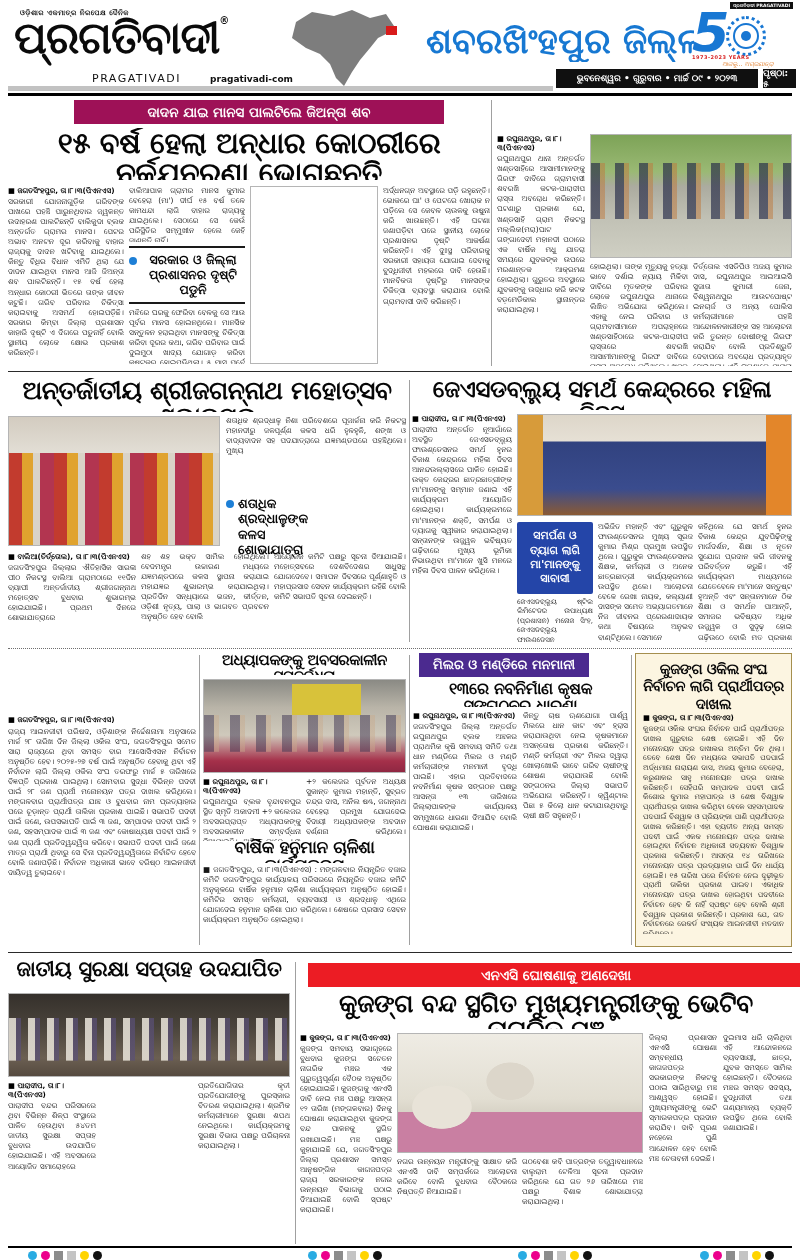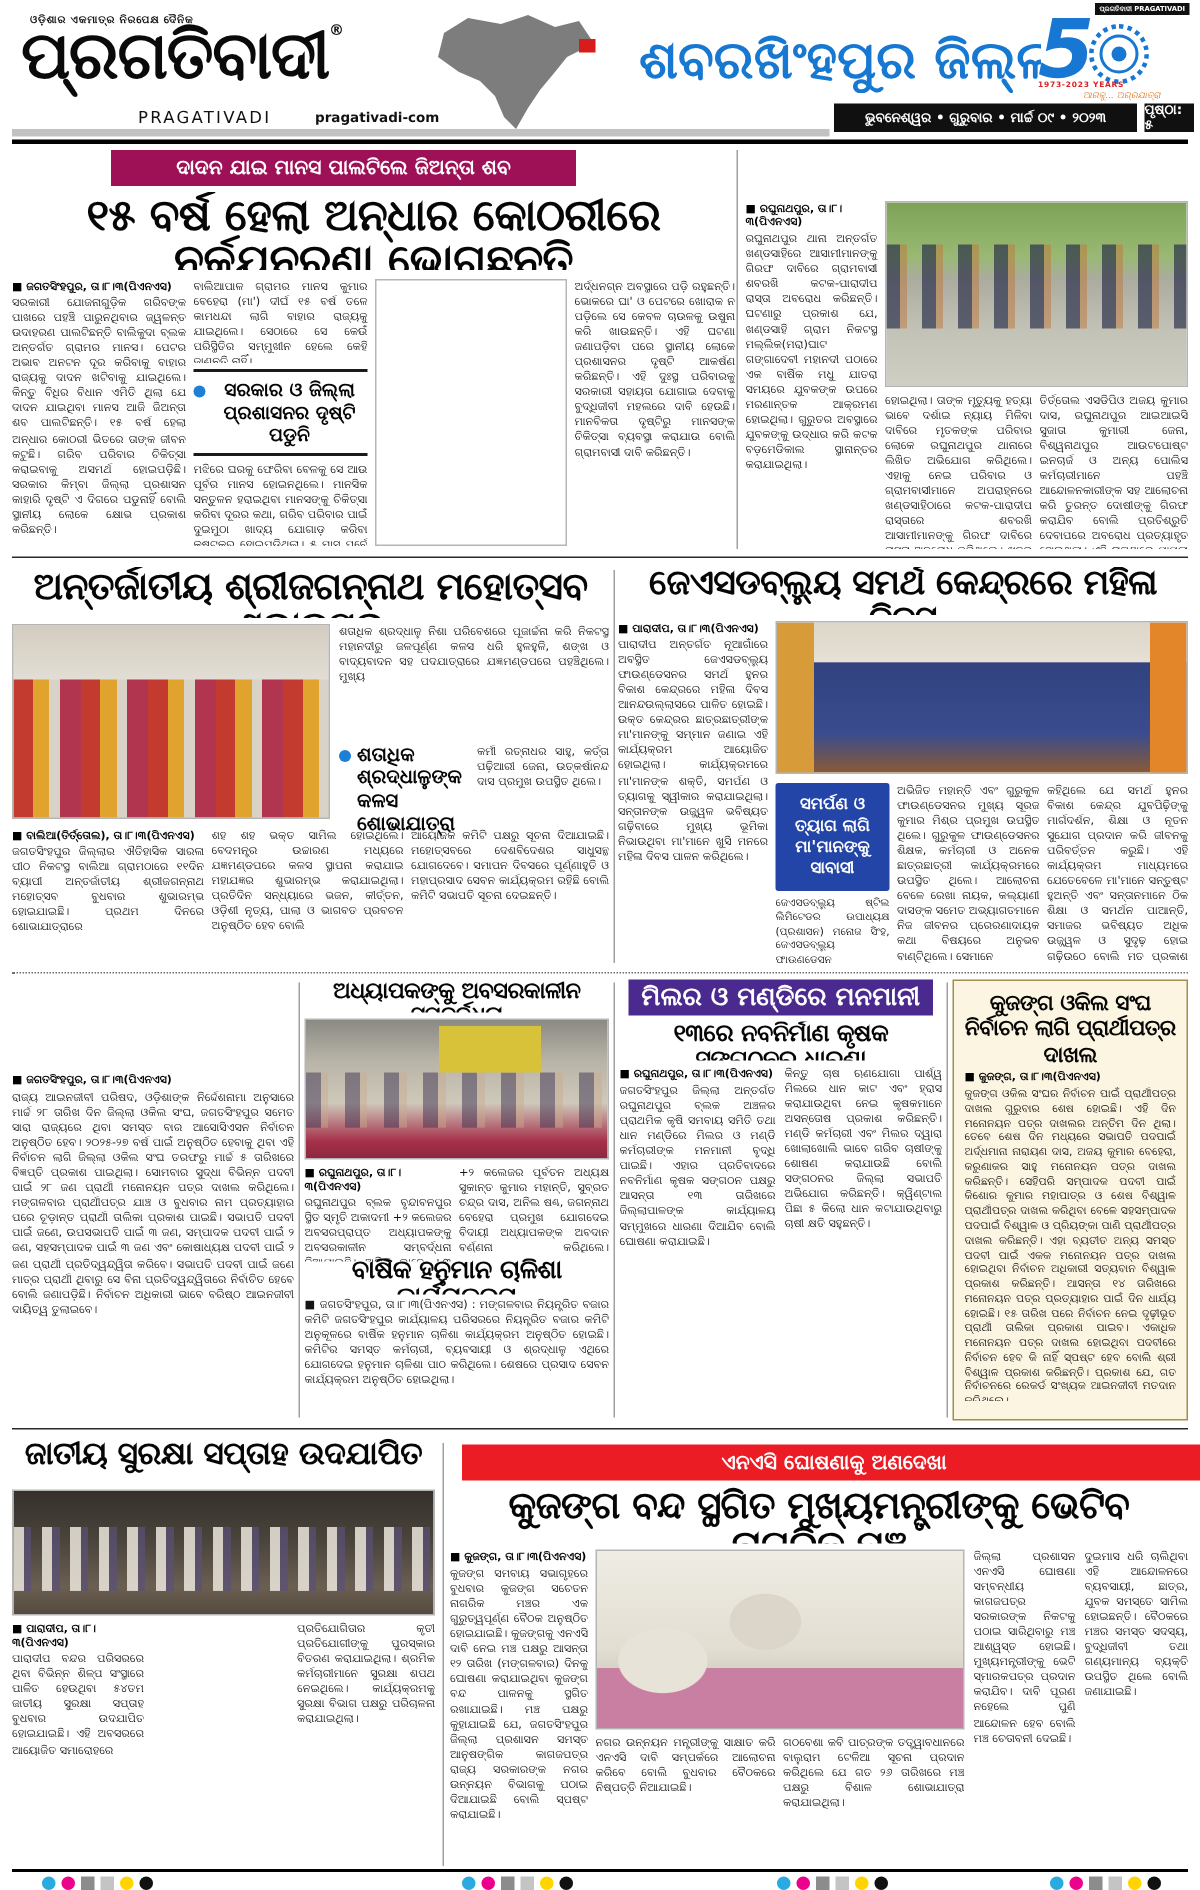--- a/index.html
+++ b/index.html
@@ -59,21 +59,21 @@
     </div>
 
     <div class="abs datebar" style="left:556px;top:69px;width:202px;height:19px">ଭୁବନେଶ୍ୱର • ଗୁରୁବାର • ମାର୍ଚ୍ଚ ୦୯ • ୨୦୨୩</div>
     <div class="abs datebar" style="left:763px;top:69px;width:33px;height:19px">ପୃଷ୍ଠା: ୫</div>
 
     <div class="abs" style="left:8px;top:86px;width:545px;height:5px;background:#c2c2c2"></div>
     <div class="abs" style="left:8px;top:93px;width:784px;height:3px;background:#000"></div>
   </div>
 
   <div class="abs" style="left:8px;top:100px;width:482px;height:268px">
-    <div class="abs kicker" style="left:66px;top:0;width:310px;height:24px;background:#9e1157;font-size:13.5px">ଦାଦନ ଯାଇ ମାନସ ପାଲଟିଲେ ଜିଅନ୍ତା ଶବ</div>
+    <div class="abs kicker" style="left:66px;top:0;width:370px;height:24px;background:#9e1157;font-size:13.5px">ଦାଦନ ଯାଇ ମାନସ ପାଲଟିଲେ ଜିଅନ୍ତା ଶବ</div>
     <div class="abs hl" style="left:0;top:28px;width:482px;height:52px;font-size:29px">୧୫ ବର୍ଷ ହେଲା ଅନ୍ଧାର କୋଠରୀରେ ନର୍କଯନ୍ତ୍ରଣା ଭୋଗୁଛନ୍ତି</div>
     <div class="abs" style="left:0;top:86px;width:116px;height:180px">
       <div class="byline">■ ଜଗତସିଂହପୁର, ତା।୮।୩(ପିଏନଏସ)</div>
       <div class="body" style="height:166px">ସରକାରୀ ଯୋଜନାଗୁଡ଼ିକ ଗରିବଙ୍କ ପାଖରେ ପହଞ୍ଚି ପାରୁନଥିବାର ଜ୍ୱଳନ୍ତ ଉଦାହରଣ ପାଲଟିଛନ୍ତି ବାଲିକୁଦା ବ୍ଲକ ଅନ୍ତର୍ଗତ ଗ୍ରାମର ମାନସ। ପେଟର ଅଭାବ ଅନଟନ ଦୂର କରିବାକୁ ବାହାର ରାଜ୍ୟକୁ ଦାଦନ ଖଟିବାକୁ ଯାଇଥିଲେ। କିନ୍ତୁ ବିଧିର ବିଧାନ ଏମିତି ଥିଲା ଯେ ଦାଦନ ଯାଇଥିବା ମାନସ ଆଜି ଜିଅନ୍ତା ଶବ ପାଲଟିଛନ୍ତି। ୧୫ ବର୍ଷ ହେଲା ଅନ୍ଧାର କୋଠରୀ ଭିତରେ ତାଙ୍କ ଜୀବନ କଟୁଛି। ଗରିବ ପରିବାର ଚିକିତ୍ସା କରାଇବାକୁ ଅସମର୍ଥ ହୋଇପଡ଼ିଛି। ସରକାର କିମ୍ବା ଜିଲ୍ଲା ପ୍ରଶାସନ କାହାରି ଦୃଷ୍ଟି ଏ ଦିଗରେ ପଡୁନାହିଁ ବୋଲି ସ୍ଥାନୀୟ ଲୋକେ କ୍ଷୋଭ ପ୍ରକାଶ କରିଛନ୍ତି।</div>
     </div>
     <div class="abs" style="left:121px;top:86px;width:116px;height:180px">
       <div class="body" style="height:56px">ବାଲିଆପାଳ ଗ୍ରାମର ମାନସ କୁମାର ବେହେରା (ମା') ଦୀର୍ଘ ୧୫ ବର୍ଷ ତଳେ କାମଧନ୍ଦା ଲାଗି ବାହାର ରାଜ୍ୟକୁ ଯାଇଥିଲେ। ସେଠାରେ ସେ କେଉଁ ପରିସ୍ଥିତିର ସମ୍ମୁଖୀନ ହେଲେ କେହି ଜାଣନ୍ତି ନାହିଁ।</div>
       <div class="pqwrap">
         <span class="pqdot"></span>
         <span class="pqtext">ସରକାର ଓ ଜିଲ୍ଲା ପ୍ରଶାସନର ଦୃଷ୍ଟି ପଡୁନି</span>
@@ -109,21 +109,20 @@
     <div class="photo" style="left:0;top:38px;width:212px;height:130px;
                 background:
                  repeating-linear-gradient(90deg,#c23b2e 0 13px,#e0a32e 13px 24px,#d9d3c7 24px 31px,#b23550 31px 45px) 0 100%/100% 72% no-repeat,
                  linear-gradient(#d3ccc0 0%,#e2ded5 28%,#cdb98a 100%)"></div>
     <div class="abs" style="left:218px;top:38px;width:180px;height:130px">
       <div class="body" style="height:76px">ଶତାଧିକ ଶ୍ରଦ୍ଧାଳୁ ନିଶା ପରିବେଶରେ ପୂଜାର୍ଚ୍ଚନା କରି ନିକଟସ୍ଥ ମହାନଦୀରୁ ଜଳପୂର୍ଣ୍ଣ କଳସ ଧରି ହୁଳହୁଳି, ଶଙ୍ଖ ଓ ବାଦ୍ୟବାଦନ ସହ ପଦଯାତ୍ରାରେ ଯଜ୍ଞମଣ୍ଡପରେ ପହଞ୍ଚିଥିଲେ। ମୁଖ୍ୟ</div>
       <div class="abs" style="left:0;top:80px;width:86px;height:50px;display:flex;gap:4px">
         <span class="pqdot"></span>
         <span class="pqtext" style="font-size:13px;text-align:left">ଶତାଧିକ ଶ୍ରଦ୍ଧାଳୁଙ୍କ କଳସ ଶୋଭାଯାତ୍ରା</span>
       </div>
-      <div class="abs body" style="left:92px;top:80px;width:88px;height:50px">କର୍ମୀ ରତ୍ନାଧର ସାହୁ, କର୍ତ୍ତା ପଢ଼ିଆରୀ ଜେନା, ଉତ୍କର୍ଷାନନ୍ଦ ଦାସ ପ୍ରମୁଖ ଉପସ୍ଥିତ ଥିଲେ।</div>
     </div>
     <div class="abs" style="left:0;top:174px;width:128px;height:91px">
       <div class="byline">■ ବାଲିଆ(ତିର୍ତ୍ତୋଲ), ତା।୮।୩(ପିଏନଏସ)</div>
       <div class="body" style="height:76px">ଜଗତସିଂହପୁର ଜିଲ୍ଲାର ଐତିହାସିକ ସାରଳା ପୀଠ ନିକଟସ୍ଥ ବାଲିଆ ଗ୍ରାମଠାରେ ୧୧ଦିନ ବ୍ୟାପୀ ଅନ୍ତର୍ଜାତୀୟ ଶ୍ରୀଜଗନ୍ନାଥ ମହୋତ୍ସବ ବୁଧବାର ଶୁଭାରମ୍ଭ ହୋଇଯାଇଛି। ପ୍ରଥମ ଦିନରେ ଶୋଭାଯାତ୍ରାରେ</div>
     </div>
     <div class="abs body" style="left:133px;top:174px;width:128px;height:91px">ଶହ ଶହ ଭକ୍ତ ସାମିଲ ହୋଇଥିଲେ। ବେଦମନ୍ତ୍ର ଉଚ୍ଚାରଣ ମଧ୍ୟରେ ଯଜ୍ଞମଣ୍ଡପରେ କଳସ ସ୍ଥାପନା କରାଯାଇ ମହାଯଜ୍ଞର ଶୁଭାରମ୍ଭ କରାଯାଇଥିଲା। ପ୍ରତିଦିନ ସନ୍ଧ୍ୟାରେ ଭଜନ, କୀର୍ତ୍ତନ, ଓଡ଼ିଶୀ ନୃତ୍ୟ, ପାଲା ଓ ଭାଗବତ ପ୍ରବଚନ ଅନୁଷ୍ଠିତ ହେବ ବୋଲି</div>
     <div class="abs body" style="left:266px;top:174px;width:132px;height:91px">ଆୟୋଜକ କମିଟି ପକ୍ଷରୁ ସୂଚନା ଦିଆଯାଇଛି। ମହୋତ୍ସବରେ ଦେଶବିଦେଶର ସାଧୁସନ୍ଥ ଯୋଗଦେବେ। ସମାପନ ଦିବସରେ ପୂର୍ଣ୍ଣାହୁତି ଓ ମହାପ୍ରସାଦ ସେବନ କାର୍ଯ୍ୟକ୍ରମ ରହିଛି ବୋଲି କମିଟି ସଭାପତି ସୂଚନା ଦେଇଛନ୍ତି।</div>
   </div>
 
   <div class="vrule" style="left:409px;top:380px;height:262px"></div>
@@ -167,21 +166,21 @@
       <div class="body" style="height:44px">ରଘୁନାଥପୁର ବ୍ଲକ ବୃନ୍ଦାବନପୁର ସ୍ଥିତ ସ୍ମୃତି ଅକାଦମୀ +୨ କଲେଜର ଅବସରପ୍ରାପ୍ତ ଅଧ୍ୟାପକଙ୍କୁ ଅବସରକାଳୀନ ସମ୍ବର୍ଦ୍ଧନା ଦିଆଯାଇଛି। ଅତିଥି ଭାବେ +୩ ଅଧ୍ୟକ୍ଷ ଯୋଗଦେଇଥିଲେ।</div>
     </div>
     <div class="abs body" style="left:103px;top:124px;width:100px;height:58px">+୨ କଲେଜର ପୂର୍ବତନ ଅଧ୍ୟକ୍ଷ ସୁକାନ୍ତ କୁମାର ମହାନ୍ତି, ସୁବ୍ରତ ଚନ୍ଦ୍ର ଦାସ, ଅନିଲ ଷଣ୍ଢ, ଜଗନ୍ନାଥ ବେହେରା ପ୍ରମୁଖ ଯୋଗଦେଇ ବିଦାୟୀ ଅଧ୍ୟାପକଙ୍କ ଅବଦାନ ବର୍ଣ୍ଣନା କରିଥିଲେ। କାର୍ଯ୍ୟକ୍ରମରେ କଲେଜର କର୍ମଚାରୀମାନେ ସହଯୋଗ କରିଥିଲେ।</div>
     <div class="abs hl" style="left:0;top:186px;width:203px;height:24px;font-size:17px">ବାର୍ଷିକ ହନୁମାନ ଚାଳିଶା କାର୍ଯ୍ୟକ୍ରମ</div>
     <div class="abs body" style="left:0;top:212px;width:203px;height:82px">■ ଜଗତସିଂହପୁର, ତା।୮।୩(ପିଏନଏସ) : ମଙ୍ଗଳବାର ନିୟନ୍ତ୍ରିତ ବଜାର କମିଟି ଜଗତସିଂହପୁର କାର୍ଯ୍ୟାଳୟ ପରିସରରେ ନିୟନ୍ତ୍ରିତ ବଜାର କମିଟି ଅନୁକୂଳରେ ବାର୍ଷିକ ହନୁମାନ ଚାଳିଶା କାର୍ଯ୍ୟକ୍ରମ ଅନୁଷ୍ଠିତ ହୋଇଛି। କମିଟିର ସମସ୍ତ କର୍ମଚାରୀ, ବ୍ୟବସାୟୀ ଓ ଶ୍ରଦ୍ଧାଳୁ ଏଥିରେ ଯୋଗଦେଇ ହନୁମାନ ଚାଳିଶା ପାଠ କରିଥିଲେ। ଶେଷରେ ପ୍ରସାଦ ସେବନ କାର୍ଯ୍ୟକ୍ରମ ଅନୁଷ୍ଠିତ ହୋଇଥିଲା।</div>
   </div>
 
   <div class="vrule" style="left:409px;top:655px;height:290px"></div>
 
   <div class="abs" style="left:413px;top:653px;width:215px;height:294px">
-    <div class="abs kicker" style="left:6px;top:0;width:203px;height:24px;background:#4b2a8f;font-size:17px">ମିଲର ଓ ମଣ୍ଡିରେ ମନମାନୀ</div>
+    <div class="abs kicker" style="left:6px;top:0;width:170px;height:24px;background:#4b2a8f;font-size:13px">ମିଲର ଓ ମଣ୍ଡିରେ ମନମାନୀ</div>
     <div class="abs hl" style="left:0;top:28px;width:215px;height:26px;font-size:16px">୧୩ରେ ନବନିର୍ମାଣ କୃଷକ ସଙ୍ଗଠନର ଧାରଣା</div>
     <div class="abs" style="left:0;top:58px;width:104px;height:236px">
       <div class="byline">■ ରଘୁନାଥପୁର, ତା।୮।୩(ପିଏନଏସ)</div>
       <div class="body" style="height:222px">ଜଗତସିଂହପୁର ଜିଲ୍ଲା ଅନ୍ତର୍ଗତ ରଘୁନାଥପୁର ବ୍ଲକ ଅଞ୍ଚଳର ପ୍ରାଥମିକ କୃଷି ସମବାୟ ସମିତି ତଥା ଧାନ ମଣ୍ଡିରେ ମିଲର ଓ ମଣ୍ଡି କର୍ମଚାରୀଙ୍କ ମନମାନୀ ବୃଦ୍ଧି ପାଇଛି। ଏହାର ପ୍ରତିବାଦରେ ନବନିର୍ମାଣ କୃଷକ ସଙ୍ଗଠନ ପକ୍ଷରୁ ଆସନ୍ତା ୧୩ ତାରିଖରେ ଜିଲ୍ଲାପାଳଙ୍କ କାର୍ଯ୍ୟାଳୟ ସମ୍ମୁଖରେ ଧାରଣା ଦିଆଯିବ ବୋଲି ଘୋଷଣା କରାଯାଇଛି।</div>
     </div>
     <div class="abs body" style="left:110px;top:58px;width:105px;height:236px">କିନ୍ତୁ ଚାଷ ଋଣଯୋଗା ପାର୍ଶ୍ୱ ମିଲରେ ଧାନ କାଟ ଏବଂ ହ୍ରାସ କରାଯାଉଥିବା ନେଇ କୃଷକମାନେ ଅସନ୍ତୋଷ ପ୍ରକାଶ କରିଛନ୍ତି। ମଣ୍ଡି କର୍ମଚାରୀ ଏବଂ ମିଲର ଦ୍ୱାରା ଖୋଲାଖୋଲି ଭାବେ ଗରିବ ଚାଷୀଙ୍କୁ ଶୋଷଣ କରାଯାଉଛି ବୋଲି ସଙ୍ଗଠନର ଜିଲ୍ଲା ସଭାପତି ଅଭିଯୋଗ କରିଛନ୍ତି। କ୍ୱିଣ୍ଟାଲ ପିଛା ୫ କିଲୋ ଧାନ କଟାଯାଉଥିବାରୁ ଚାଷୀ କ୍ଷତି ସହୁଛନ୍ତି।</div>
   </div>
 
   <div class="vrule" style="left:631px;top:655px;height:290px"></div>
 

